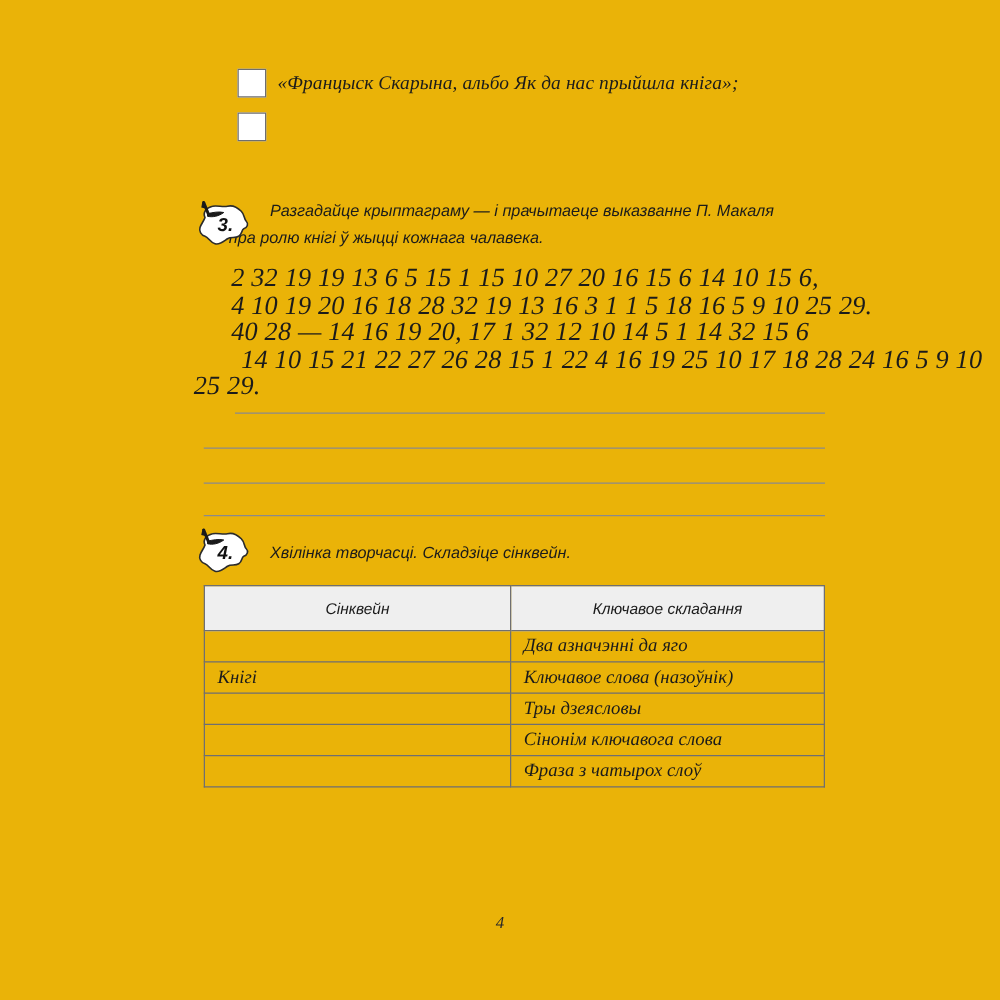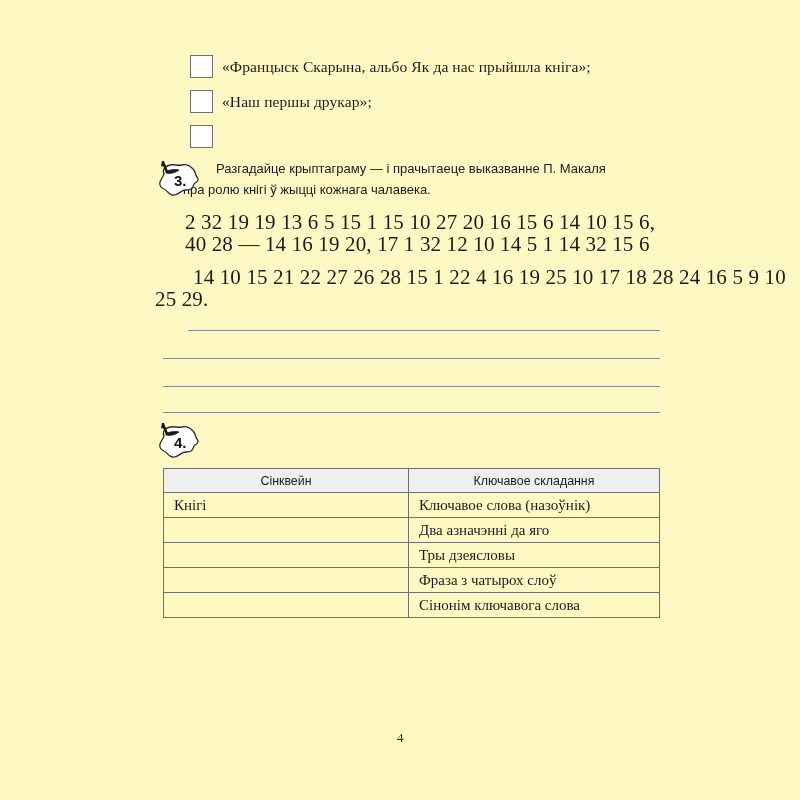--- a/index.html
+++ b/index.html
@@ -13,21 +13,22 @@
     height: 800px;
     position: relative;
     font-family: "Liberation Serif", "DejaVu Serif", serif;
     color: #1b1b1b;
     overflow: hidden;
   }
 
   .page {
     position: absolute;
     inset: 0;
-    background: #fef9c3;
+    background: #eab308;
+    font-style: italic;
   }
 
   
   .checkbox-list {
     position: absolute;
     left: 190px;
     top: 50px;
     width: 470px;
   }
   .checkbox-row {
@@ -104,21 +105,21 @@
     position: absolute;
     left: 185px;
     top: 212px;
     font-size: 21px;
     line-height: 21.5px;
     letter-spacing: 0.15px;
     white-space: nowrap;
   }
   .cipher div { white-space: nowrap; }
   .cipher .ind-1 { padding-left: 0px; }
-  .cipher .ind-2 { padding-left: 8px; margin-top: 12px; }
+  .cipher .ind-2 { padding-left: 8px; }
   .cipher .ind-4 { padding-left: -30px; margin-left: -30px; }
 
   
   .rules {
     position: absolute;
     left: 0;
     top: 0;
   }
   .rule {
     position: absolute;
@@ -144,21 +145,21 @@
     vertical-align: middle;
   }
   .sinkvein-table th {
     background: #efefef;
     text-align: center;
     padding: 0;
     font-family: "Liberation Sans", "DejaVu Sans", sans-serif;
     font-size: 12.4px;
     font-weight: 400;
     color: #1b1b1b;
-    height: 24px;
+    height: 36px;
   }
   .sinkvein-table td {
     font-size: 15px;
     color: #1b1b1b;
   }
   .col-left  { width: 245px; }
   .col-right { width: 251px; }
 
   
   .page-number {
@@ -176,24 +177,20 @@
 
 <div class="page">
 
   <div class="checkbox-list">
 
     <div class="checkbox-row">
       <span class="checkbox-box"></span>
       <span class="checkbox-label">«Францыск Скарына, альбо Як да нас прыйшла кніга»;</span>
     </div>
 
-    <div class="checkbox-row">
-      <span class="checkbox-box"></span>
-      <span class="checkbox-label">«Наш першы друкар»;</span>
-    </div>
 
     <div class="checkbox-row">
       <span class="checkbox-box"></span>
     </div>
 
   </div>
 
   <div class="task" id="task-3">
     <div class="task-head">
       <span class="task-badge">
@@ -210,20 +207,21 @@
       <span class="task-number">3.</span>
       <div class="task-text">
         <span>Разгадайце крыптаграму — і прачытаеце выказванне П. Макаля</span>
         <span class="cont">пра ролю кнігі ў жыцці кожнага чалавека.</span>
       </div>
     </div>
   </div>
 
   <div class="cipher">
     <div class="ind-1">2 32 19 19 13 6 5 15 1 15 10 27 20 16 15 6 14 10 15 6,</div>
+    <div class="ind-1">4 10 19 20 16 18 28 32 19 13 16 3 1 1 5 18 16 5 9 10 25 29.</div>
     <div class="ind-1">40 28 — 14 16 19 20, 17 1 32 12 10 14 5 1 14 32 15 6</div>
     <div class="ind-2">14 10 15 21 22 27 26 28 15 1 22 4 16 19 25 10 17 18 28 24 16 5 9 10</div>
     <div class="ind-4">25 29.</div>
   </div>
 
   <div class="rules">
     <div class="rule" style="left:188px; top:330px; width:472px;"></div>
     <div class="rule" style="left:163px; top:358px; width:497px;"></div>
     <div class="rule" style="left:163px; top:386px; width:497px;"></div>
     <div class="rule" style="left:163px; top:412px; width:497px;"></div>
@@ -236,53 +234,56 @@
           <path d="M12 16 C10 12, 13 8, 18 7 C22 6, 26 8, 30 7 C34 6, 38 8, 41 11
                    C44 14, 43 17, 45 19 C47 21, 46 24, 43 25 C41 26, 42 29, 39 31
                    C36 33, 33 31, 30 33 C27 35, 24 38, 20 37 C16 36, 15 32, 12 31
                    C9 30, 7 27, 8 24 C9 21, 11 19, 12 16 Z" fill="#ffffff" stroke="#2b2b2b" stroke-width="1.3" stroke-linejoin="round"></path>
           <path d="M11 4 L15 14" stroke="#1a1a1a" stroke-width="2.4" stroke-linecap="round"></path>
           <path d="M10 3 L13 9 L9 8 Z" fill="#1a1a1a"></path>
           <path d="M14 13 C18 12, 23 11, 27 12 C23 15, 18 16, 14 15 Z" fill="#1a1a1a" stroke="#1a1a1a" stroke-width="0.8" stroke-linejoin="round"></path>
         </svg>
       </span>
       <span class="task-number">4.</span>
+      <div class="task-text">
+        <span>Хвілінка творчасці. Складзіце сінквейн.</span>
+      </div>
     </div>
   </div>
 
   <table class="sinkvein-table">
     <colgroup>
       <col class="col-left">
       <col class="col-right">
     </colgroup>
     <thead>
       <tr>
         <th>Сінквейн</th>
         <th>Ключавое складання</th>
       </tr>
     </thead>
     <tbody>
       <tr>
+        <td></td>
+        <td>Два азначэнні да яго</td>
+      </tr>
+      <tr>
         <td>Кнігі</td>
         <td>Ключавое слова (назоўнік)</td>
       </tr>
       <tr>
         <td></td>
-        <td>Два азначэнні да яго</td>
-      </tr>
-      <tr>
-        <td></td>
         <td>Тры дзеясловы</td>
       </tr>
       <tr>
         <td></td>
+        <td>Сінонім ключавога слова</td>
+      </tr>
+      <tr>
+        <td></td>
         <td>Фраза з чатырох слоў</td>
-      </tr>
-      <tr>
-        <td></td>
-        <td>Сінонім ключавога слова</td>
       </tr>
     </tbody>
   </table>
 
   <div class="page-number">4</div>
 
 </div>
 
 </body></html>

